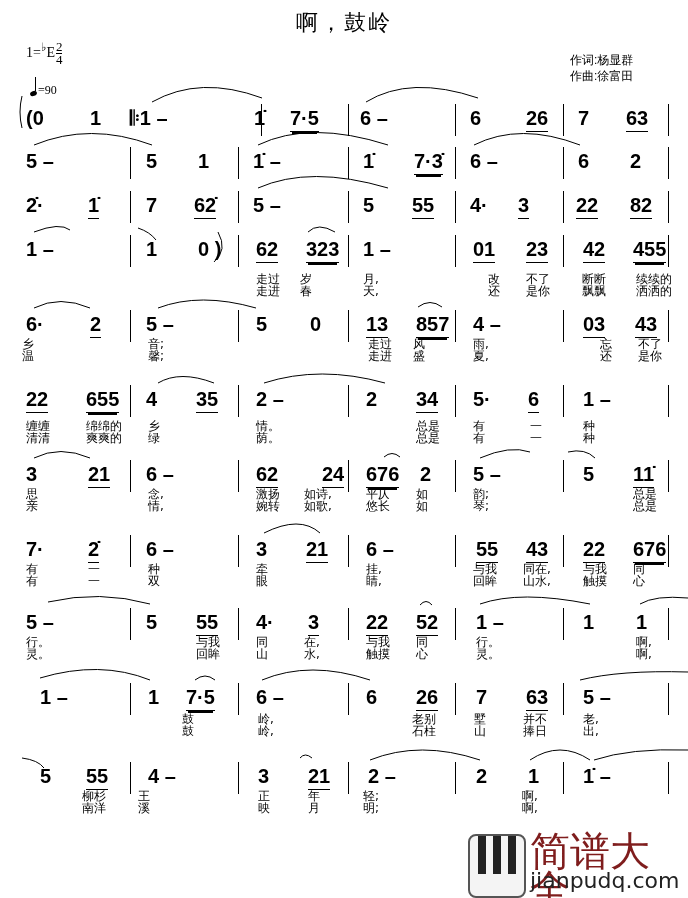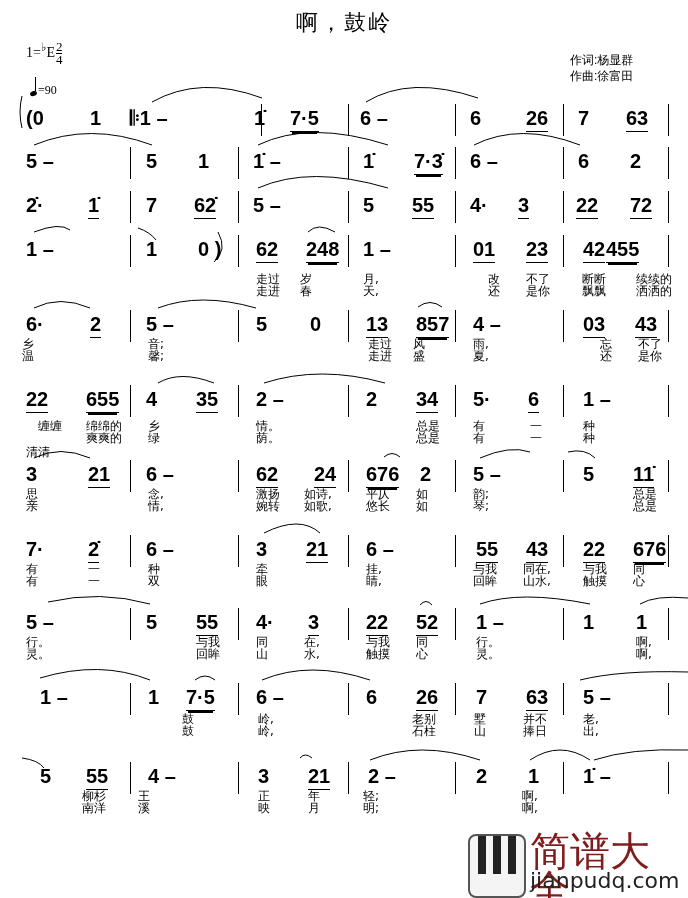--- a/index.html
+++ b/index.html
@@ -88,40 +88,40 @@
   <div class="n" style="left:8px">2̇·</div>
   <div class="n ul" style="left:70px">1̇</div>
   <div class="n" style="left:128px">7</div>
   <div class="n ul" style="left:176px">62̇</div>
   <div class="n" style="left:235px">5 –</div>
   <div class="n" style="left:345px">5</div>
   <div class="n ul" style="left:394px">55</div>
   <div class="n" style="left:452px">4·</div>
   <div class="n ul" style="left:500px">3</div>
   <div class="n ul" style="left:558px">22</div>
-  <div class="n ul" style="left:612px">72</div>
+  <div class="n ul" style="left:612px">82</div>
 </div>
 
 <div class="row" style="top:235px;height:60px">
   <div class="bar" style="left:112px"></div>
   <div class="bar" style="left:220px"></div>
   <div class="bar" style="left:330px"></div>
   <div class="bar" style="left:437px"></div>
   <div class="bar" style="left:545px"></div>
   <div class="bar" style="left:650px"></div>
   <div class="n" style="left:8px">1 –</div>
   <div class="n" style="left:128px">1</div>
   <div class="n" style="left:180px">0 )</div>
   <div class="n ul" style="left:238px">62</div>
-  <div class="n ul ul2" style="left:288px">248</div>
+  <div class="n ul ul2" style="left:288px">323</div>
   <div class="n" style="left:345px">1 –</div>
   <div class="n ul" style="left:455px">01</div>
   <div class="n ul" style="left:508px">23</div>
   <div class="n ul" style="left:565px">42</div>
-  <div class="n ul ul2" style="left:588px">455</div>
+  <div class="n ul ul2" style="left:615px">455</div>
   <div class="lyr" style="left:238px;top:38px">走过</div>
   <div class="lyr" style="left:282px;top:38px">岁</div>
   <div class="lyr" style="left:345px;top:38px">月,</div>
   <div class="lyr" style="left:470px;top:38px">改</div>
   <div class="lyr" style="left:508px;top:38px">不了</div>
   <div class="lyr" style="left:564px;top:38px">断断</div>
   <div class="lyr" style="left:618px;top:38px">续续的</div>
   <div class="lyr" style="left:238px;top:50px">走进</div>
   <div class="lyr" style="left:282px;top:50px">春</div>
   <div class="lyr" style="left:345px;top:50px">天,</div>
@@ -174,50 +174,50 @@
   <div class="n ul" style="left:8px">22</div>
   <div class="n ul ul2" style="left:68px">655</div>
   <div class="n" style="left:128px">4</div>
   <div class="n ul" style="left:178px">35</div>
   <div class="n" style="left:238px">2 –</div>
   <div class="n" style="left:348px">2</div>
   <div class="n ul" style="left:398px">34</div>
   <div class="n" style="left:455px">5·</div>
   <div class="n ul" style="left:510px">6</div>
   <div class="n" style="left:565px">1 –</div>
-  <div class="lyr" style="left:20px;top:35px">缠缠</div>
+  <div class="lyr" style="left:8px;top:35px">缠缠</div>
   <div class="lyr" style="left:68px;top:35px">绵绵的</div>
   <div class="lyr" style="left:130px;top:35px">乡</div>
   <div class="lyr" style="left:238px;top:35px">情。</div>
   <div class="lyr" style="left:398px;top:35px">总是</div>
   <div class="lyr" style="left:455px;top:35px">有</div>
   <div class="lyr" style="left:512px;top:35px">一</div>
   <div class="lyr" style="left:565px;top:35px">种</div>
-  <div class="lyr" style="left:8px;top:61px">清清</div>
+  <div class="lyr" style="left:8px;top:47px">清清</div>
   <div class="lyr" style="left:68px;top:47px">爽爽的</div>
   <div class="lyr" style="left:130px;top:47px">绿</div>
   <div class="lyr" style="left:238px;top:47px">荫。</div>
   <div class="lyr" style="left:398px;top:47px">总是</div>
   <div class="lyr" style="left:455px;top:47px">有</div>
   <div class="lyr" style="left:512px;top:47px">一</div>
   <div class="lyr" style="left:565px;top:47px">种</div>
 </div>
 
 <div class="row" style="top:460px;height:60px">
   <div class="bar" style="left:112px"></div>
   <div class="bar" style="left:220px"></div>
   <div class="bar" style="left:330px"></div>
   <div class="bar" style="left:437px"></div>
   <div class="bar" style="left:545px"></div>
   <div class="bar" style="left:650px"></div>
   <div class="n" style="left:8px">3</div>
   <div class="n ul" style="left:70px">21</div>
   <div class="n" style="left:128px">6 –</div>
   <div class="n ul" style="left:238px">62</div>
-  <div class="n ul" style="left:296px">24</div>
+  <div class="n ul" style="left:304px">24</div>
   <div class="n ul ul2" style="left:348px">676</div>
   <div class="n" style="left:402px">2</div>
   <div class="n" style="left:455px">5 –</div>
   <div class="n" style="left:565px">5</div>
   <div class="n ul" style="left:615px">11̇</div>
   <div class="lyr" style="left:8px;top:28px">思</div>
   <div class="lyr" style="left:130px;top:28px">念,</div>
   <div class="lyr" style="left:238px;top:28px">激扬</div>
   <div class="lyr" style="left:286px;top:28px">如诗,</div>
   <div class="lyr" style="left:348px;top:28px">平仄</div>

